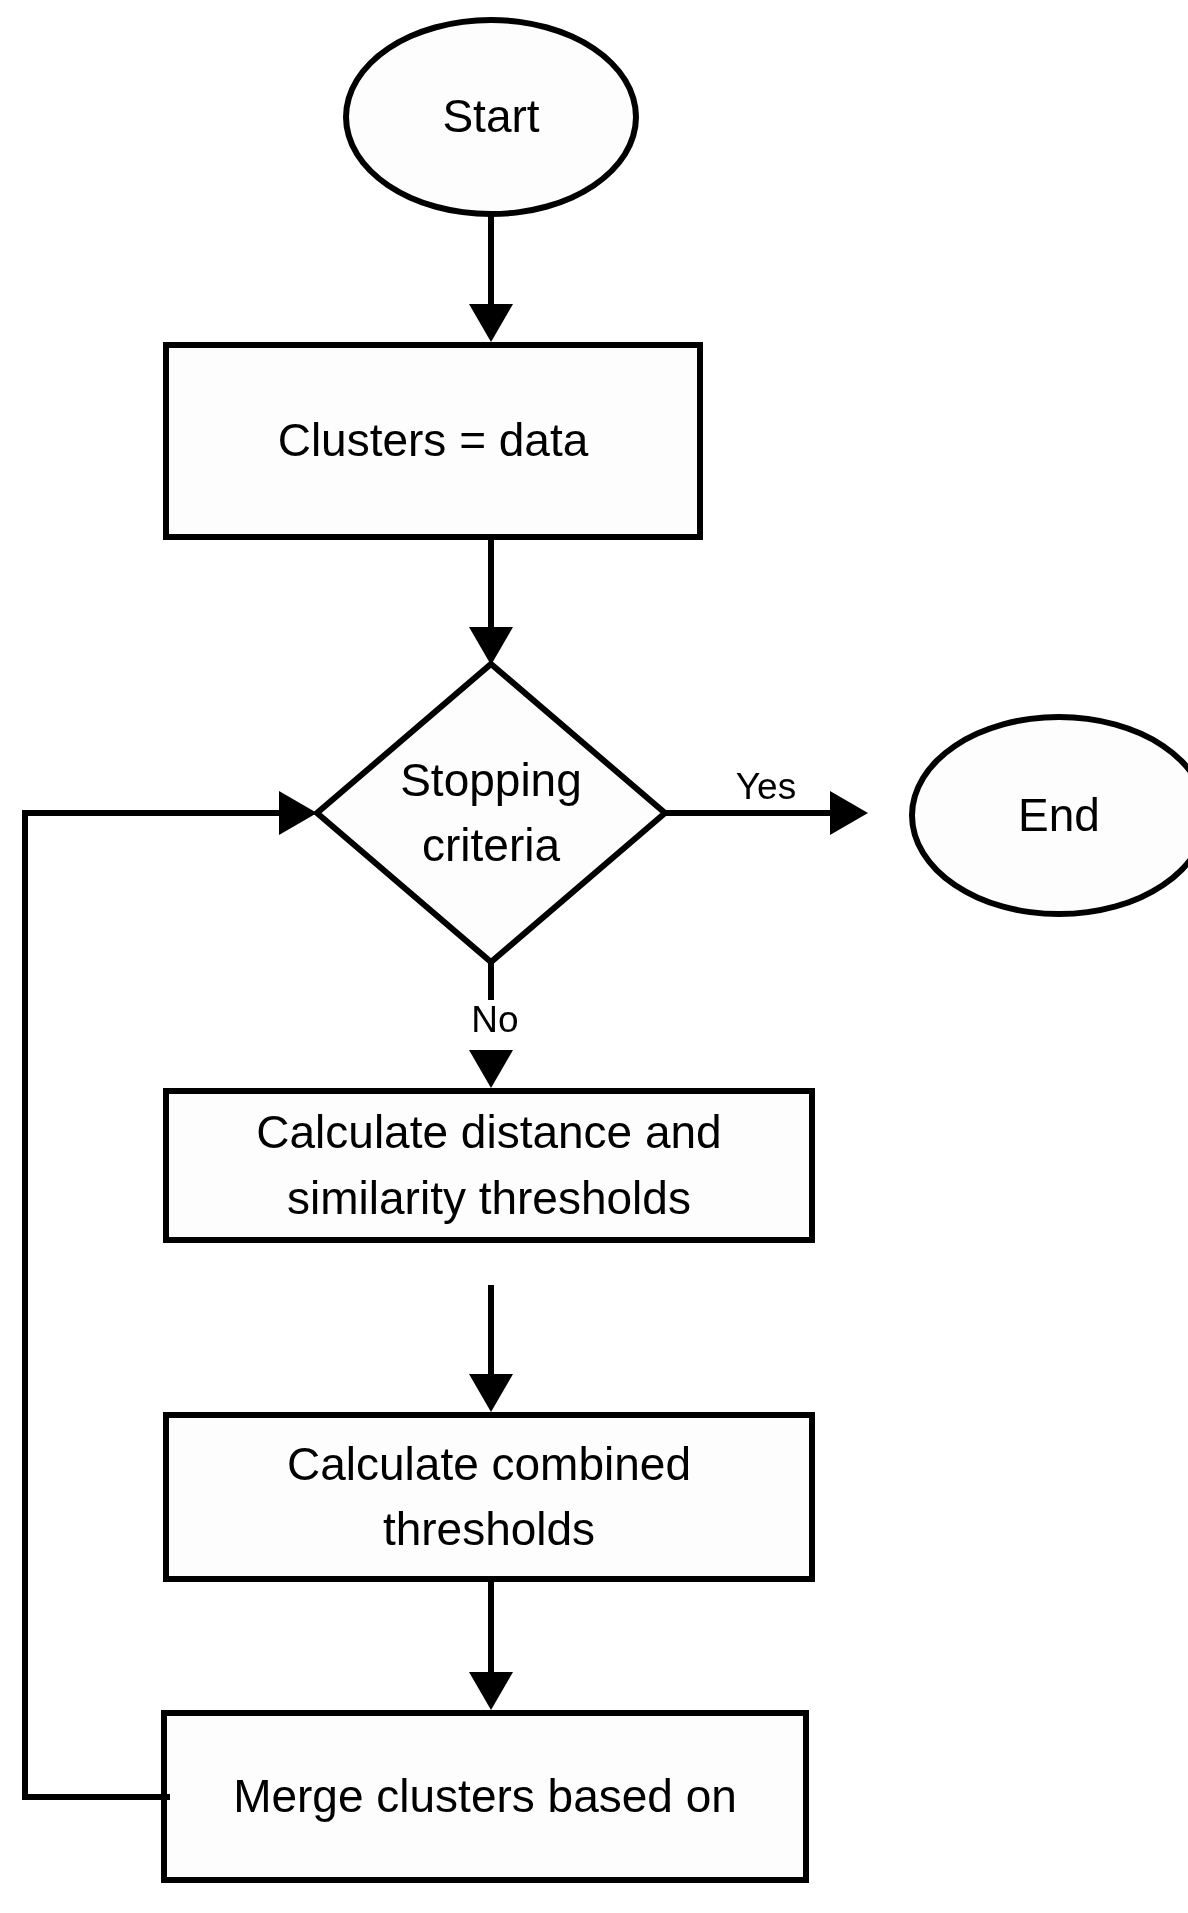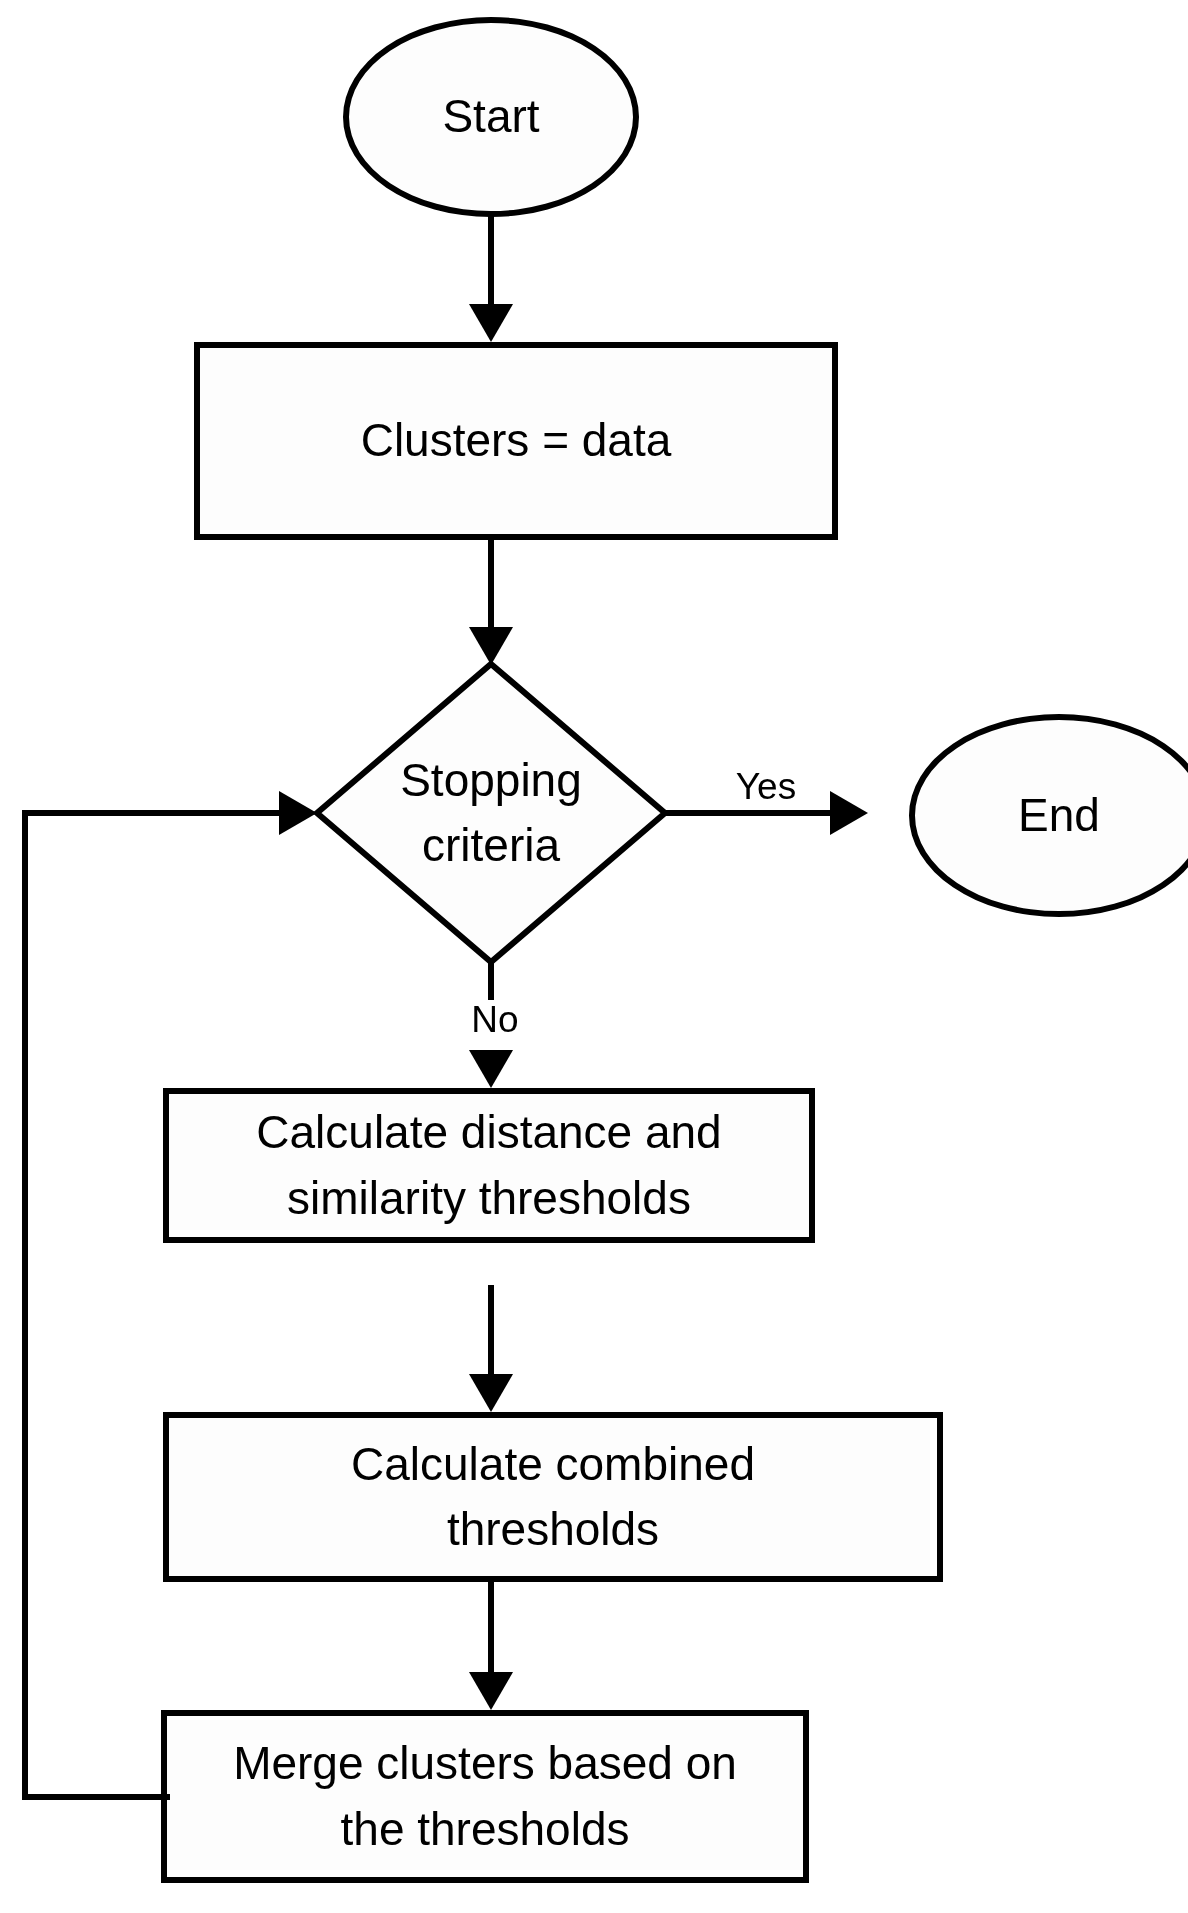--- a/index.html
+++ b/index.html
@@ -97,21 +97,21 @@
 
   <div class="node terminator" style="left:343px; top:17px; width:296px; height:200px;">
     <div class="node-label">
       <span>Start</span>
     </div>
   </div>
 
   <div class="line" style="left:488px; top:215px; width:6px; height:92px;"></div>
   <div class="arrow-down" style="left:469px; top:304px;"></div>
 
-  <div class="node process" style="left:163px; top:342px; width:644px; height:198px;margin-left:31px;">
+  <div class="node process" style="left:163px; top:342px; width:540px; height:198px;">
     <div class="node-label">
       <span>Clusters = data</span>
     </div>
   </div>
 
   <div class="line" style="left:488px; top:540px; width:6px; height:92px;"></div>
   <div class="arrow-down" style="left:469px; top:627px;"></div>
 
   <svg class="diamond-svg" width="372" height="322" viewBox="305 652 372 322">
     <polygon points="491,664 665,813 491,962 317,813" fill="#fdfdfd" stroke="#000000" stroke-width="6"></polygon>
@@ -138,34 +138,33 @@
   <div class="node process" style="left:163px; top:1088px; width:652px; height:155px;">
     <div class="node-label">
       <span>Calculate distance and</span>
       <span>similarity thresholds</span>
     </div>
   </div>
 
   <div class="line" style="left:488px; top:1285px; width:6px; height:92px;"></div>
   <div class="arrow-down" style="left:469px; top:1374px;"></div>
 
-  <div class="node process" style="left:163px; top:1412px; width:780px; height:170px;">
+  <div class="node process" style="left:163px; top:1412px; width:652px; height:170px;">
     <div class="node-label">
       <span>Calculate combined</span>
       <span>thresholds</span>
     </div>
   </div>
 
   <div class="line" style="left:488px; top:1582px; width:6px; height:93px;"></div>
   <div class="arrow-down" style="left:469px; top:1672px;"></div>
 
   <div class="node process" style="left:161px; top:1710px; width:648px; height:173px;">
     <div class="node-label">
       <span>Merge clusters based on</span>
-      <span>the thresholds</span>
     </div>
   </div>
 
   <div class="line" style="left:22px; top:1794px; width:148px; height:6px;"></div>
   <div class="line" style="left:22px; top:810px; width:6px; height:990px;"></div>
   <div class="line" style="left:22px; top:810px; width:260px; height:6px;"></div>
   <div class="arrow-right" style="left:279px; top:791px;"></div>
 
 </div>
 

